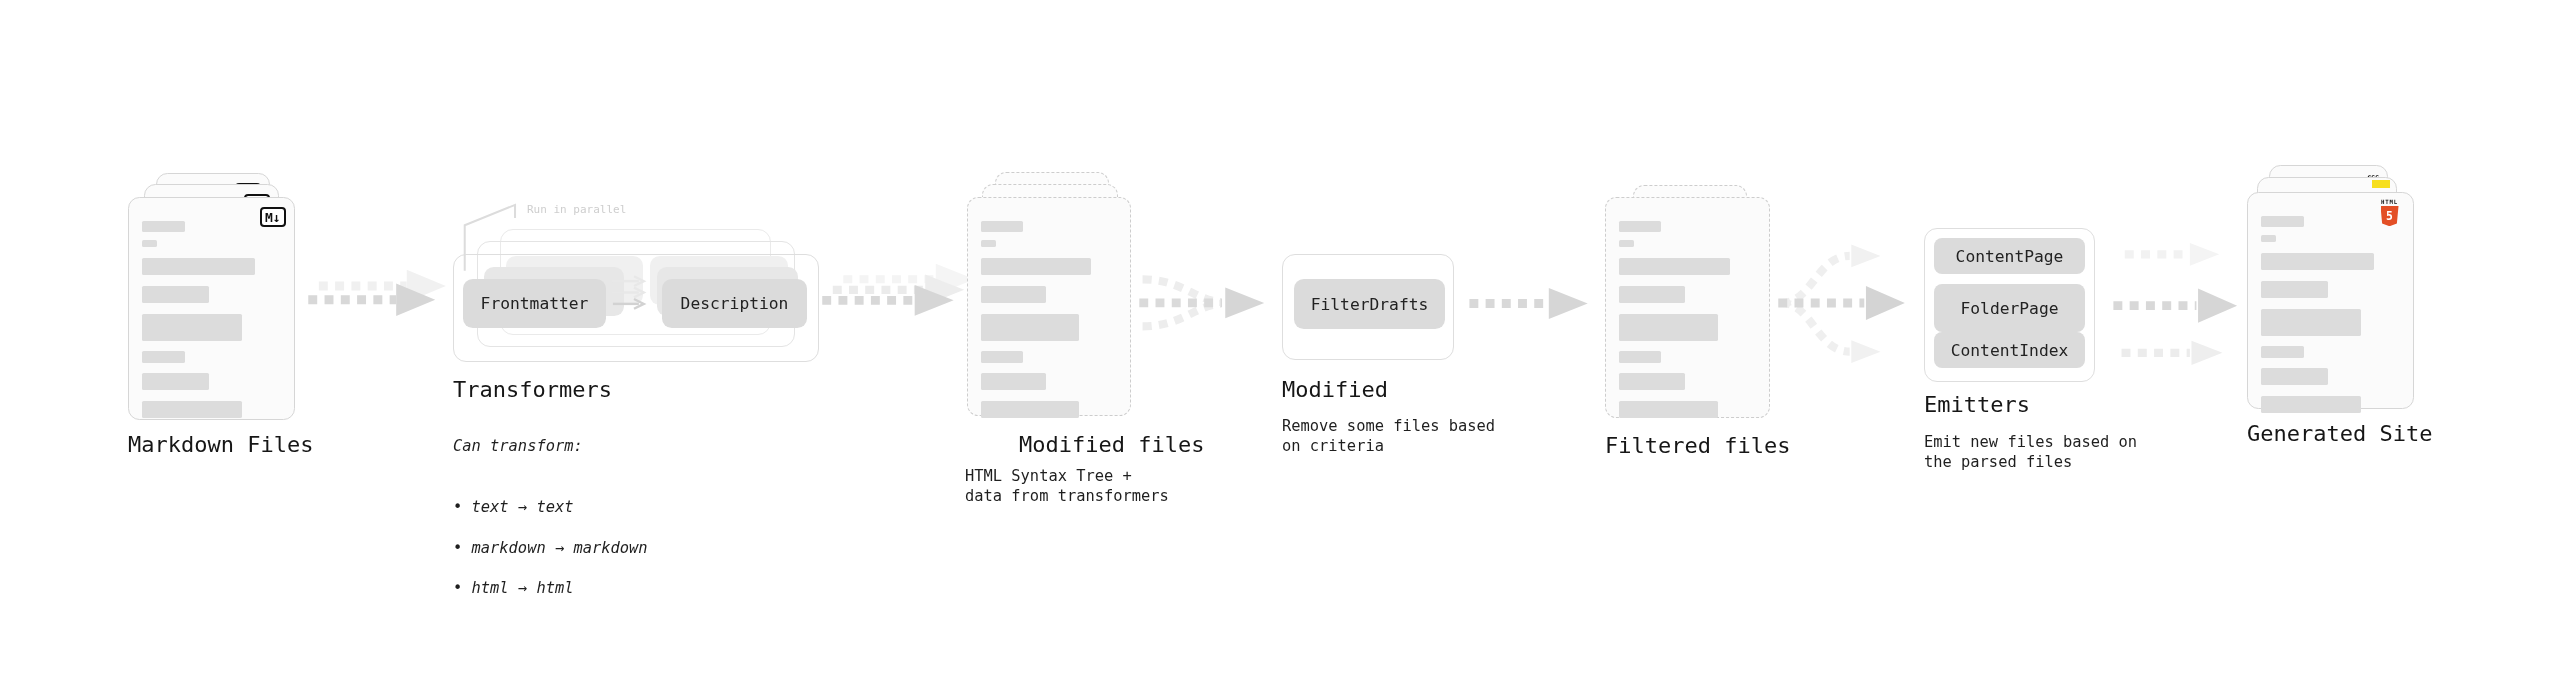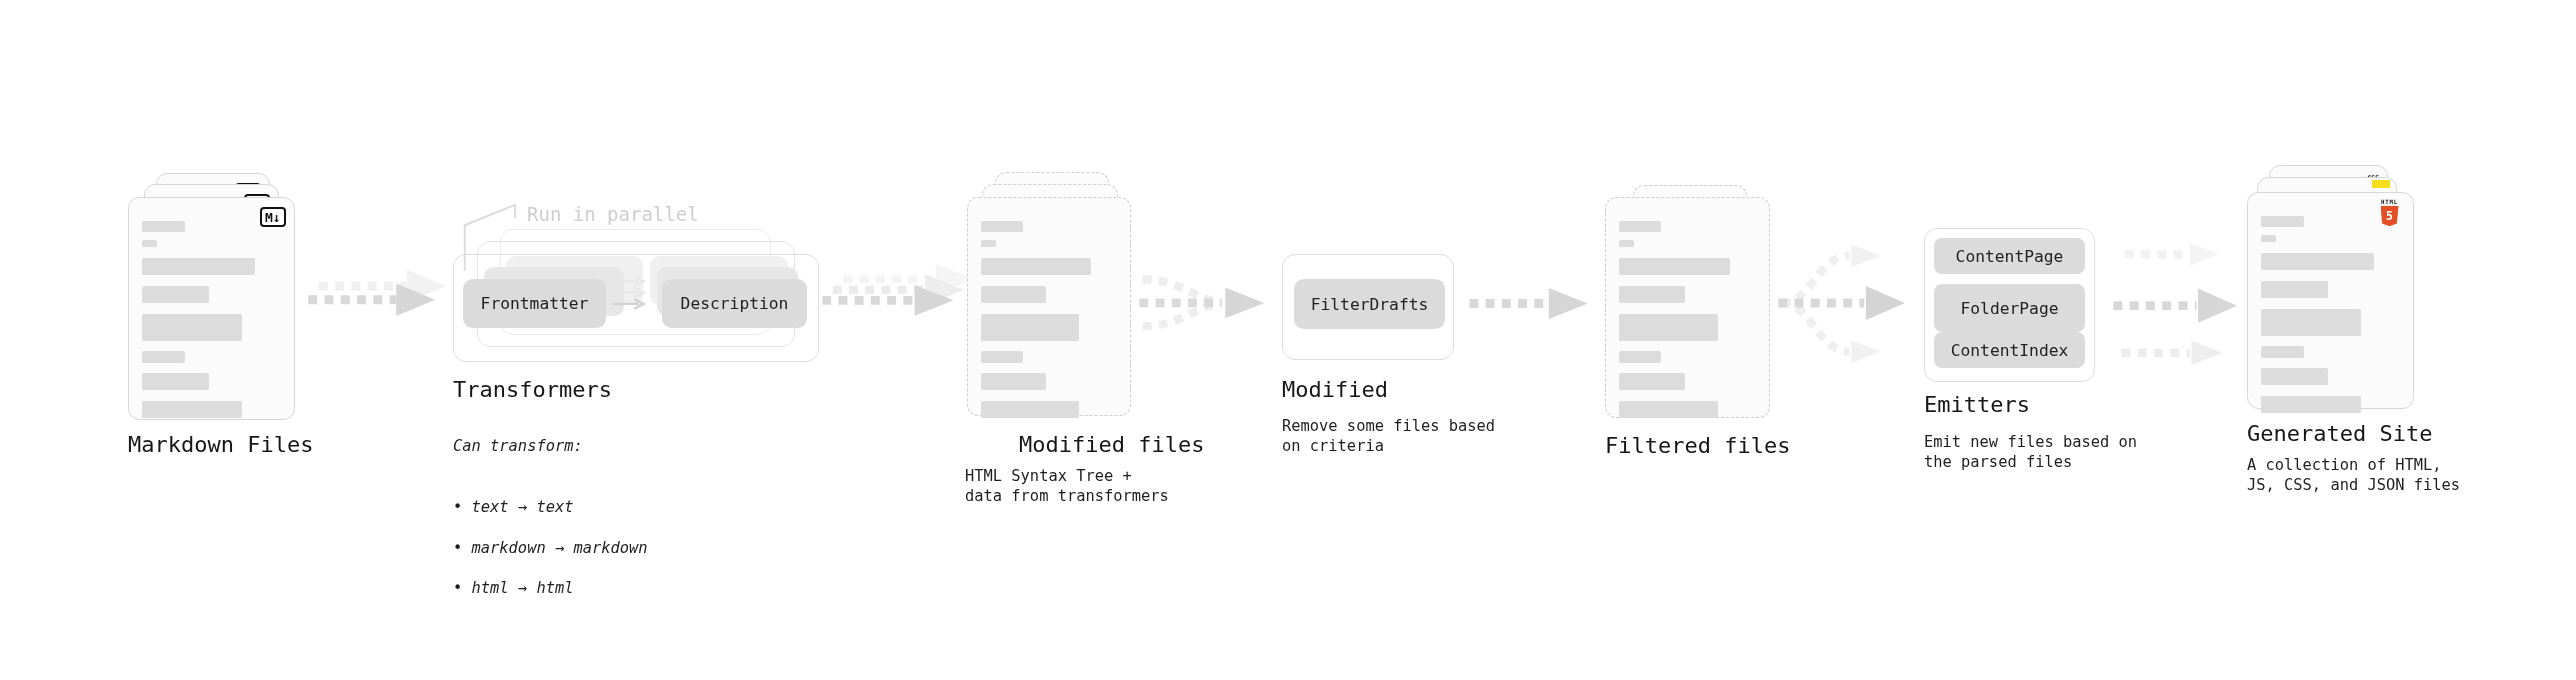--- a/index.html
+++ b/index.html
@@ -27,21 +27,21 @@
   .obox{position:absolute;border:1.6px solid #dedede;border-radius:13px;box-sizing:border-box;background:transparent;}
   .obox.l1{border-color:#e4e4e4;} .obox.l2{border-color:#eaeaea;}
   .pill{position:absolute;background:#dbdbdb;border-radius:9.8px;display:flex;align-items:center;justify-content:center;
         font-size:16.3px;color:#222;white-space:nowrap;}
   .pill.shadow1{background:#e7e7e7;} .pill.shadow2{background:#f0f0f0;}
   .epill{border-radius:8.1px;}
   
   .title{position:absolute;font-size:22px;color:#161616;white-space:nowrap;}
   .caption{position:absolute;font-size:15.4px;line-height:20.3px;color:#1f1f1f;white-space:pre-line;}
   .bullets div{line-height:20.3px;white-space:pre;}
-  .annotation{position:absolute;font-size:19px;color:#cecece;white-space:nowrap;}
+  .annotation{position:absolute;font-size:11px;color:#cecece;white-space:nowrap;}
   svg{position:absolute;overflow:visible;}
 </style>
 </head>
 <body>
 
 <div class="stage">
 
   <div class="doc" style="left:156px;top:173px;width:114px;height:221px;z-index:1;">
     <span class="md-badge">M↓</span>
   </div>
@@ -220,17 +220,15 @@
         <div class="bar" style="width: 11%; height: 6.5px; margin-bottom: 11.4px;"></div>
         <div class="bar" style="width: 81%; height: 17px; margin-bottom: 10.6px;"></div>
         <div class="bar" style="width: 48%; height: 17px; margin-bottom: 10.6px;"></div>
         <div class="bar" style="width: 72%; height: 27px; margin-bottom: 10.6px;"></div>
         <div class="bar" style="width: 31%; height: 11.4px; margin-bottom: 10.6px;"></div>
         <div class="bar" style="width: 48%; height: 17px; margin-bottom: 10.6px;"></div>
         <div class="bar" style="width: 72%; height: 17px; margin-bottom: 0px;"></div>
       </div>
   </div>
   <div class="title" style="left:2247px;top:421px;">Generated Site</div>
-  <div class="caption" style="left:2247px;top:455px;">A collection of HTML,
-JS, CSS, and JSON files</div>
 
 </div>
 
 
 </body></html>

